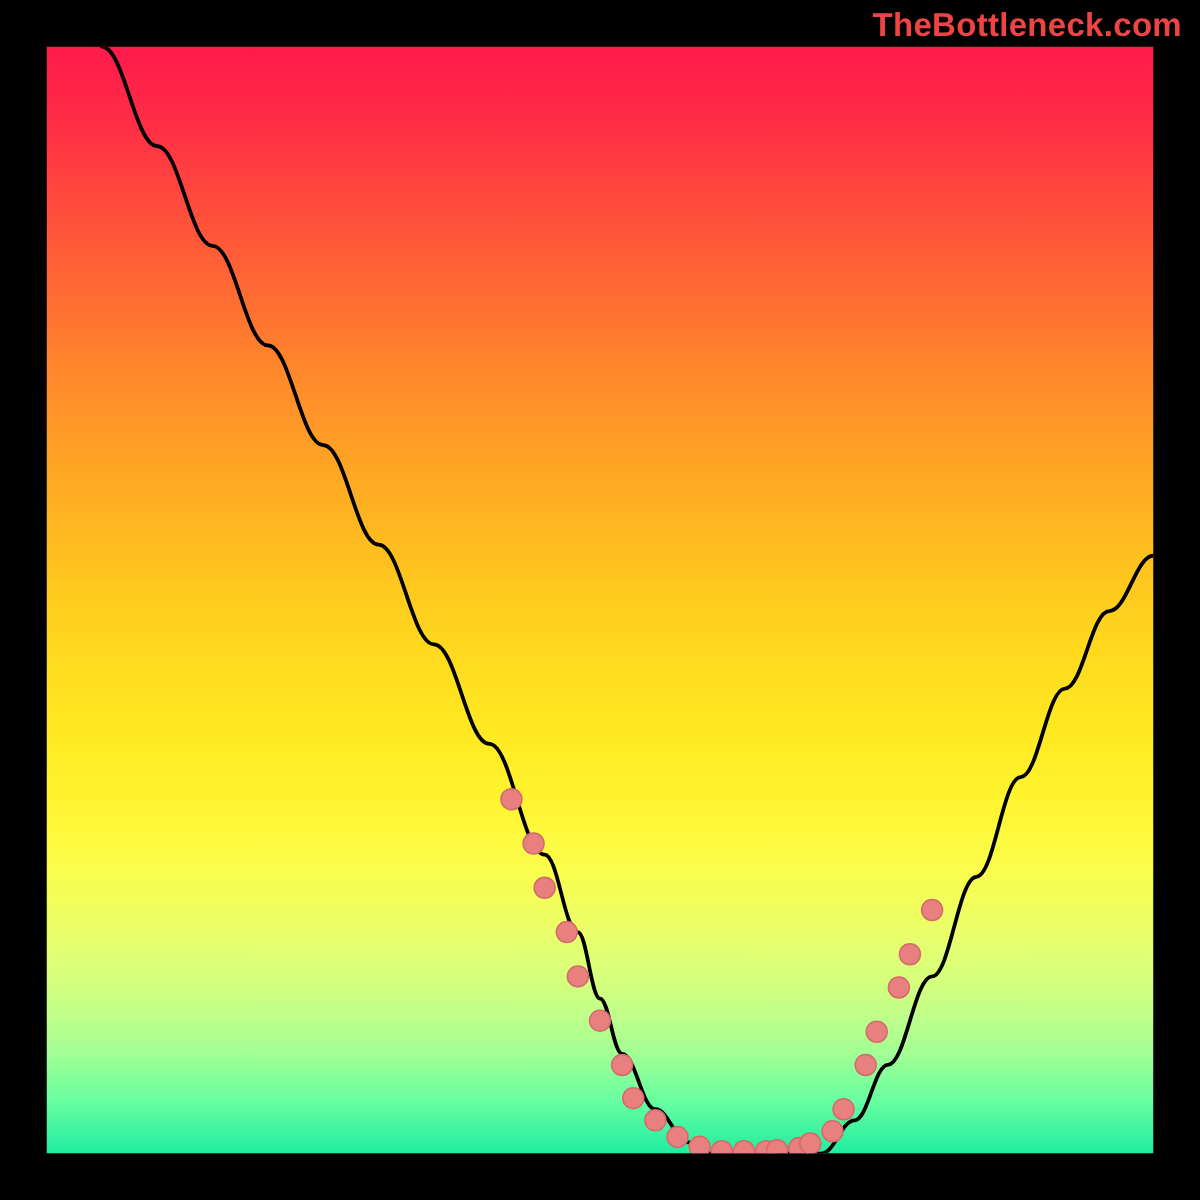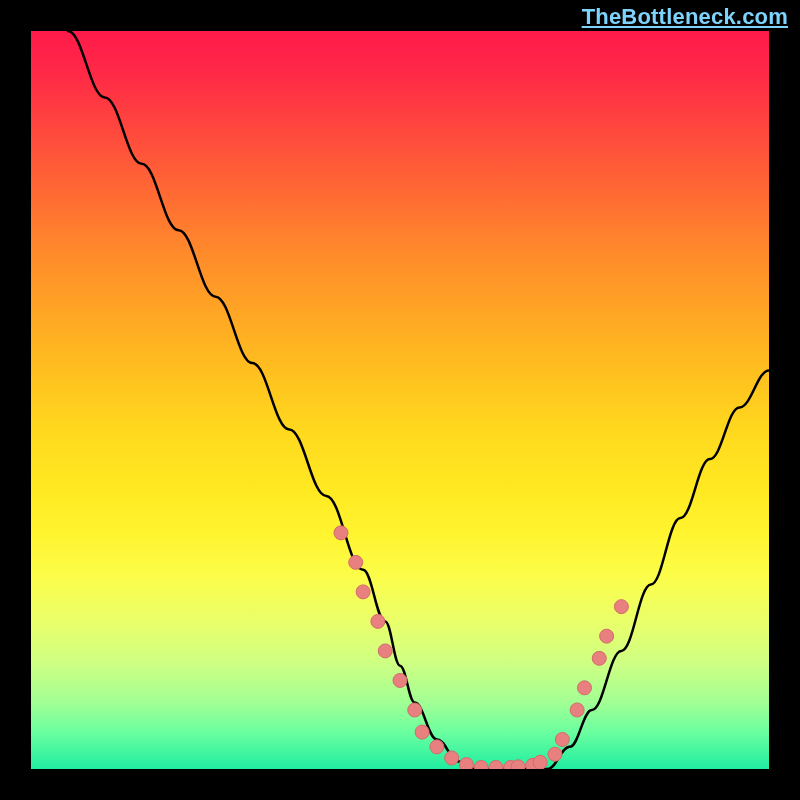--- a/index.html
+++ b/index.html
@@ -16,25 +16,24 @@
     width: 800px;
     height: 800px;
     background: #000;
   }
   .watermark {
     position: absolute;
     top: 4px;
     right: 12px;
     font-size: 22px;
     font-weight: bold;
-    color: #7dd3fc;
+    color: #ef4444;
     letter-spacing: 0.2px;
     z-index: 10;
     user-select: none;
-    text-decoration: underline;
   }
   .plot-area {
     position: absolute;
     left: 31px;
     top: 31px;
     width: 738px;
     height: 738px;
     overflow: hidden;
   }
   .gradient {

